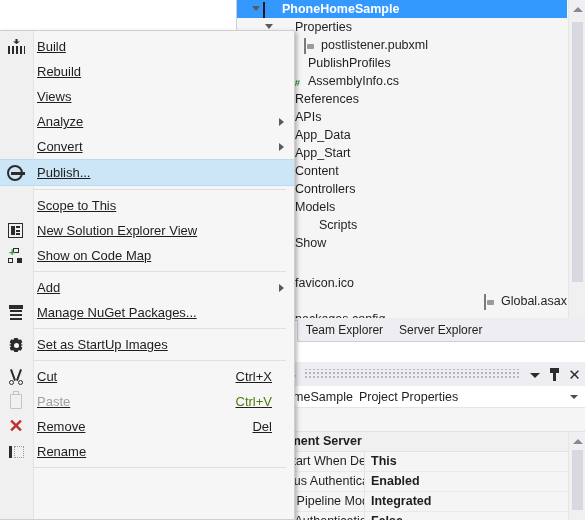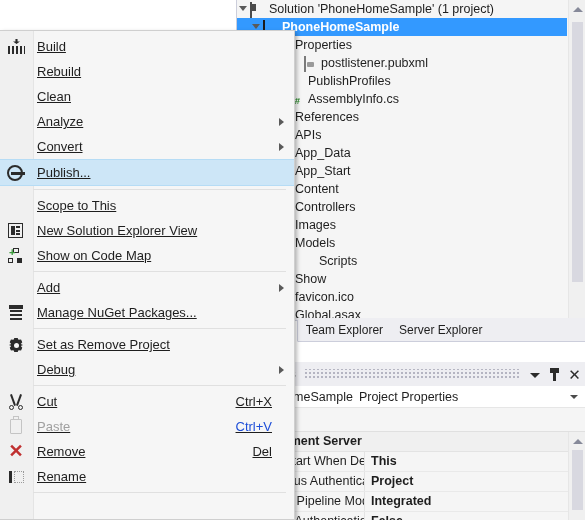--- a/index.html
+++ b/index.html
@@ -476,21 +476,21 @@
     height: 25px;
     position: relative;
   }
   .cm-label { padding-left: 4px; }
   .cm-shortcut {
     margin-left: auto;
     padding-right: 22px;
     color: #1e1e1e;
     font-size: 13px;
   }
-  .cm-item.disabled .cm-shortcut { color: #1d4ed8; }
+  .cm-item.disabled .cm-shortcut { color: #4d7c0f; }
   .cm-arrow {
     position: absolute;
     right: 10px;
     top: 9px;
     width: 0; height: 0;
     border-top: 4px solid transparent;
     border-bottom: 4px solid transparent;
     border-left: 5px solid #5a5a5a;
   }
   .cm-sep {
@@ -694,25 +694,20 @@
     width: 10px; height: 12px;
     border: 1px dotted #9a9a9a;
     box-sizing: border-box;
   }
 </style>
 </head>
 <body>
 
 <div id="solution-explorer">
   <div class="tree" id="tree-container">
-      <div class="tree-row" style="padding-left: 0px;">
-        <span class="expander open"></span>
-        <span class="tree-icon"><span class="ic-solution"></span></span>
-        <span class="tree-label">Solution 'PhoneHomeSample' (1 project)</span>
-      </div>
       <div class="tree-row selected" style="padding-left: 13px;">
         <span class="expander open"></span>
         <span class="tree-icon"><span class="ic-project"></span></span>
         <span class="tree-label">PhoneHomeSample</span>
       </div>
       <div class="tree-row" style="padding-left: 26px;">
         <span class="expander open"></span>
         <span class="tree-icon"><span class="ic-props"></span></span>
         <span class="tree-label">Properties</span>
       </div>
@@ -757,43 +752,38 @@
         <span class="tree-label">Content</span>
       </div>
       <div class="tree-row" style="padding-left: 26px;">
         <span class="expander closed"></span>
         <span class="tree-icon"><span class="ic-folder"></span></span>
         <span class="tree-label">Controllers</span>
       </div>
       <div class="tree-row" style="padding-left: 26px;">
         <span class="expander closed"></span>
         <span class="tree-icon"><span class="ic-folder"></span></span>
-        <span class="tree-label">Images</span>
-      </div>
-      <div class="tree-row" style="padding-left: 26px;">
-        <span class="expander closed"></span>
-        <span class="tree-icon"><span class="ic-folder"></span></span>
         <span class="tree-label">Models</span>
       </div>
       <div class="tree-row" style="padding-left: 26px; gap: 12px;">
         <span class="expander closed"></span>
         <span class="tree-icon"><span class="ic-folder"></span></span>
         <span class="tree-label">Scripts</span>
       </div>
       <div class="tree-row" style="padding-left: 26px;">
         <span class="expander closed"></span>
         <span class="tree-icon"><span class="ic-folder"></span></span>
         <span class="tree-label">Show</span>
       </div>
-      <div class="tree-row" style="padding-left: 26px;">
+      <div class="tree-row" style="padding-left: 26px; margin-top: 22px;">
         <span class="expander "></span>
         <span class="tree-icon"><span class="ic-ico"></span></span>
         <span class="tree-label">favicon.ico</span>
       </div>
-      <div class="tree-row" style="padding-left: 26px;">
+      <div class="tree-row" style="padding-left: 26px; justify-content: flex-end;">
         <span class="expander "></span>
         <span class="tree-icon"><span class="ic-file"></span></span>
         <span class="tree-label">Global.asax</span>
       </div>
       <div class="tree-row" style="padding-left: 26px;">
         <span class="expander "></span>
         <span class="tree-icon"><span class="ic-file"></span></span>
         <span class="tree-label">packages.config</span>
       </div>
     </div>
@@ -827,21 +817,21 @@
     <span class="ic-wrench"></span>
   </div>
   <div class="pp-grid" id="pp-grid-container">
       <div class="pp-cat">Development Server</div>
       <div class="pp-row">
         <div class="pp-name">Always Start When Debuggi</div>
         <div class="pp-val">This</div>
       </div>
       <div class="pp-row">
         <div class="pp-name">Anonymous Authentication</div>
-        <div class="pp-val">Project</div>
+        <div class="pp-val">Enabled</div>
       </div>
       <div class="pp-row">
         <div class="pp-name">Managed Pipeline Mode</div>
         <div class="pp-val">Integrated</div>
       </div>
       <div class="pp-row">
         <div class="pp-name">Windows Authentication</div>
         <div class="pp-val">False</div>
       </div>
     </div>
@@ -859,21 +849,21 @@
           <span class="g gi-build"></span>
         </span>
         <span class="cm-label">Build</span>
       </div>
       <div class="cm-item">
         <span class="cm-icon"></span>
         <span class="cm-label">Rebuild</span>
       </div>
       <div class="cm-item">
         <span class="cm-icon"></span>
-        <span class="cm-label">Clean</span>
+        <span class="cm-label">Views</span>
       </div>
       <div class="cm-item">
         <span class="cm-icon"></span>
         <span class="cm-label">Analyze</span>
         <span class="cm-arrow"></span>
       </div>
       <div class="cm-item">
         <span class="cm-icon"></span>
         <span class="cm-label">Convert</span>
         <span class="cm-arrow"></span>
@@ -913,26 +903,21 @@
         <span class="cm-icon">
           <span class="g gi-nuget"></span>
         </span>
         <span class="cm-label">Manage NuGet Packages...</span>
       </div>
       <div class="cm-sep"></div>
       <div class="cm-item">
         <span class="cm-icon">
           <span class="g gi-gear"></span>
         </span>
-        <span class="cm-label">Set as Remove Project</span>
-      </div>
-      <div class="cm-item">
-        <span class="cm-icon"></span>
-        <span class="cm-label">Debug</span>
-        <span class="cm-arrow"></span>
+        <span class="cm-label">Set as StartUp Images</span>
       </div>
       <div class="cm-sep"></div>
       <div class="cm-item">
         <span class="cm-icon">
           <span class="g gi-cut">
             <span class="gi-cut-b1"></span>
             <span class="gi-cut-b2"></span>
           </span>
         </span>
         <span class="cm-label">Cut</span>

